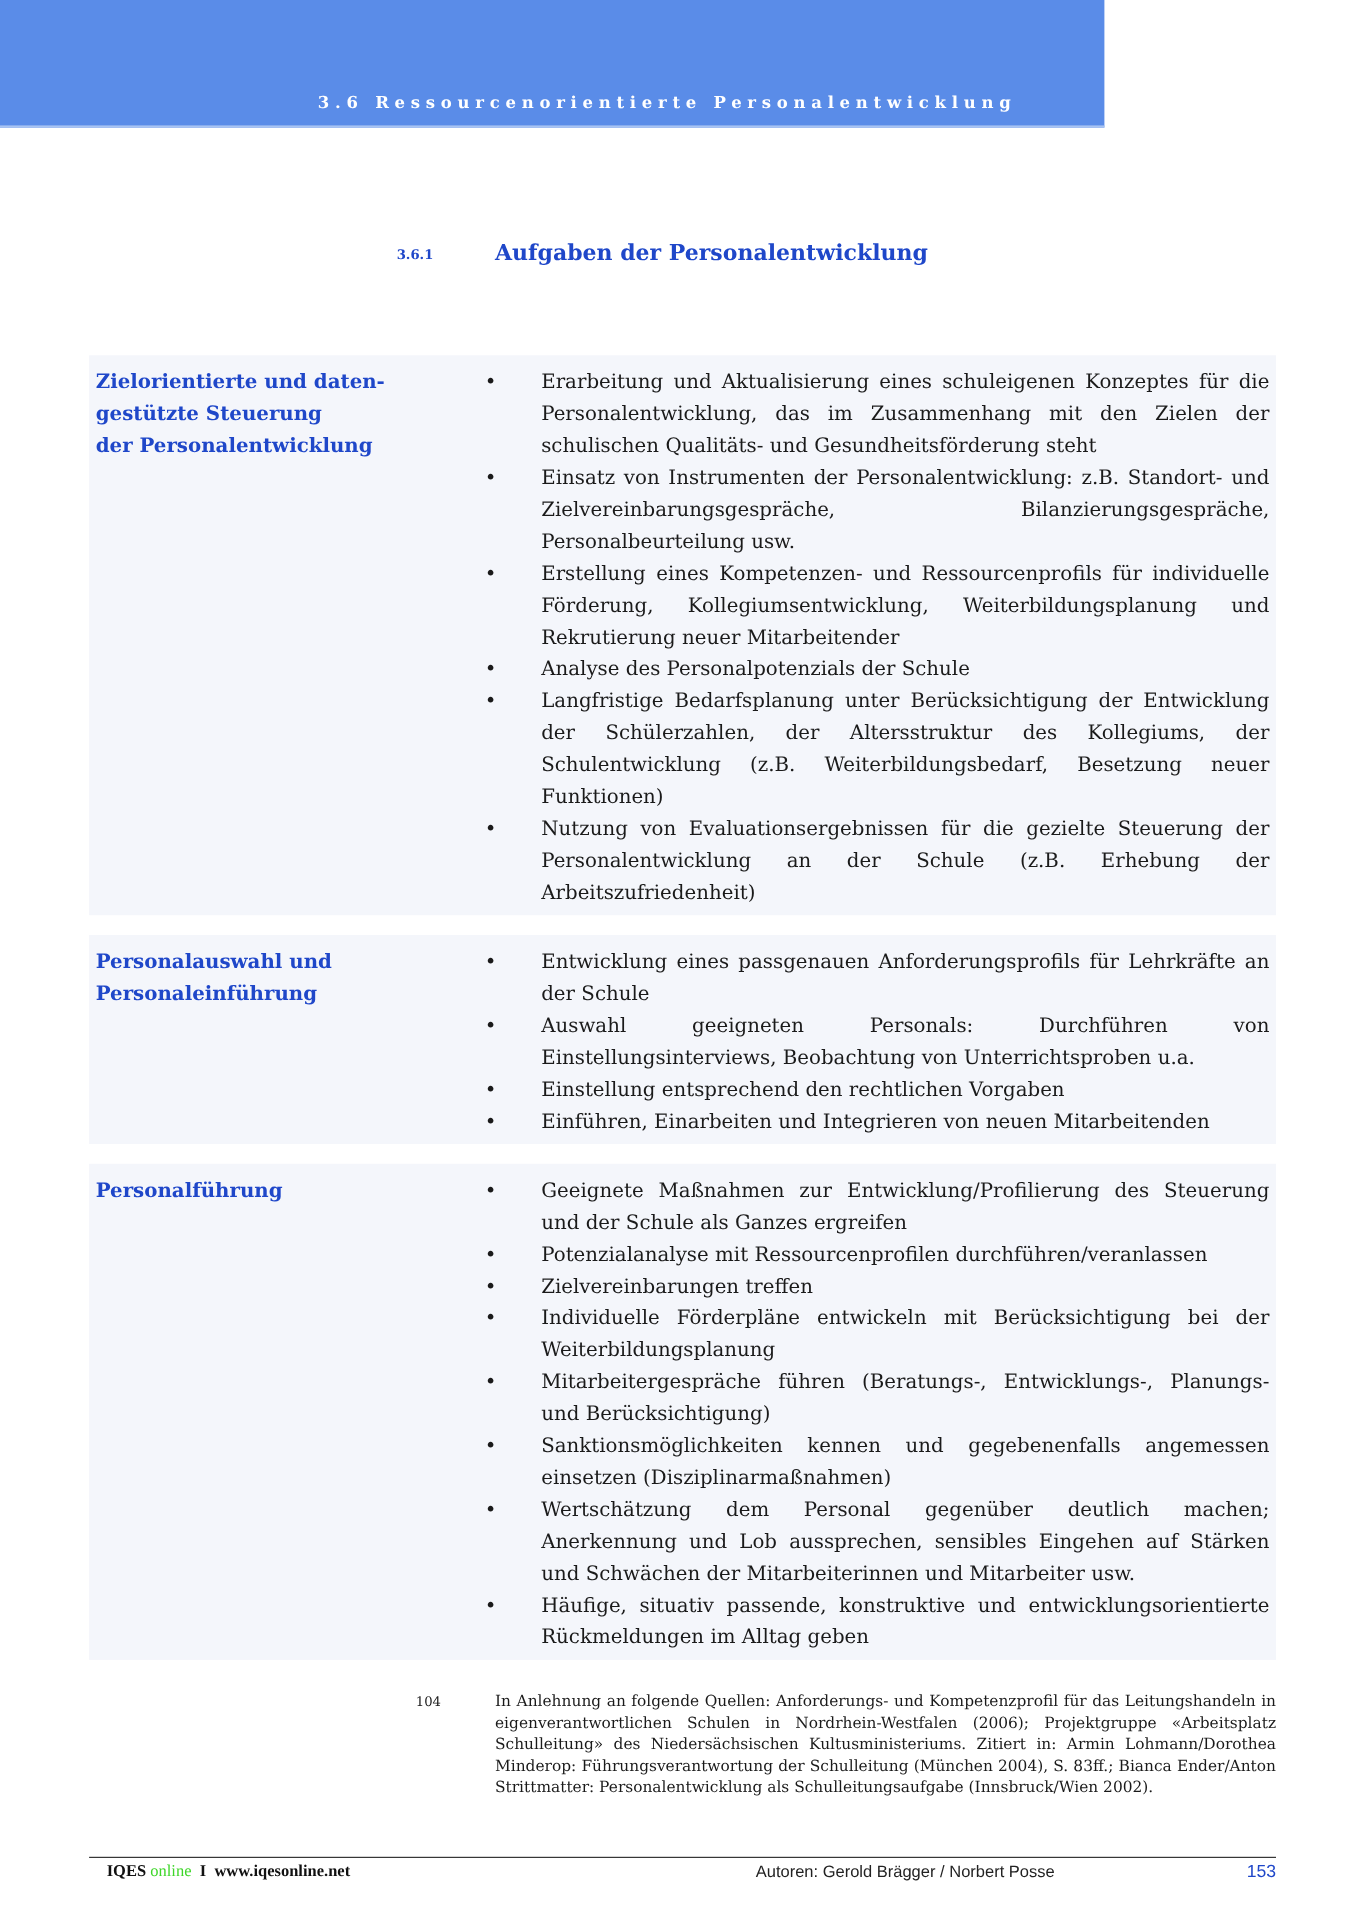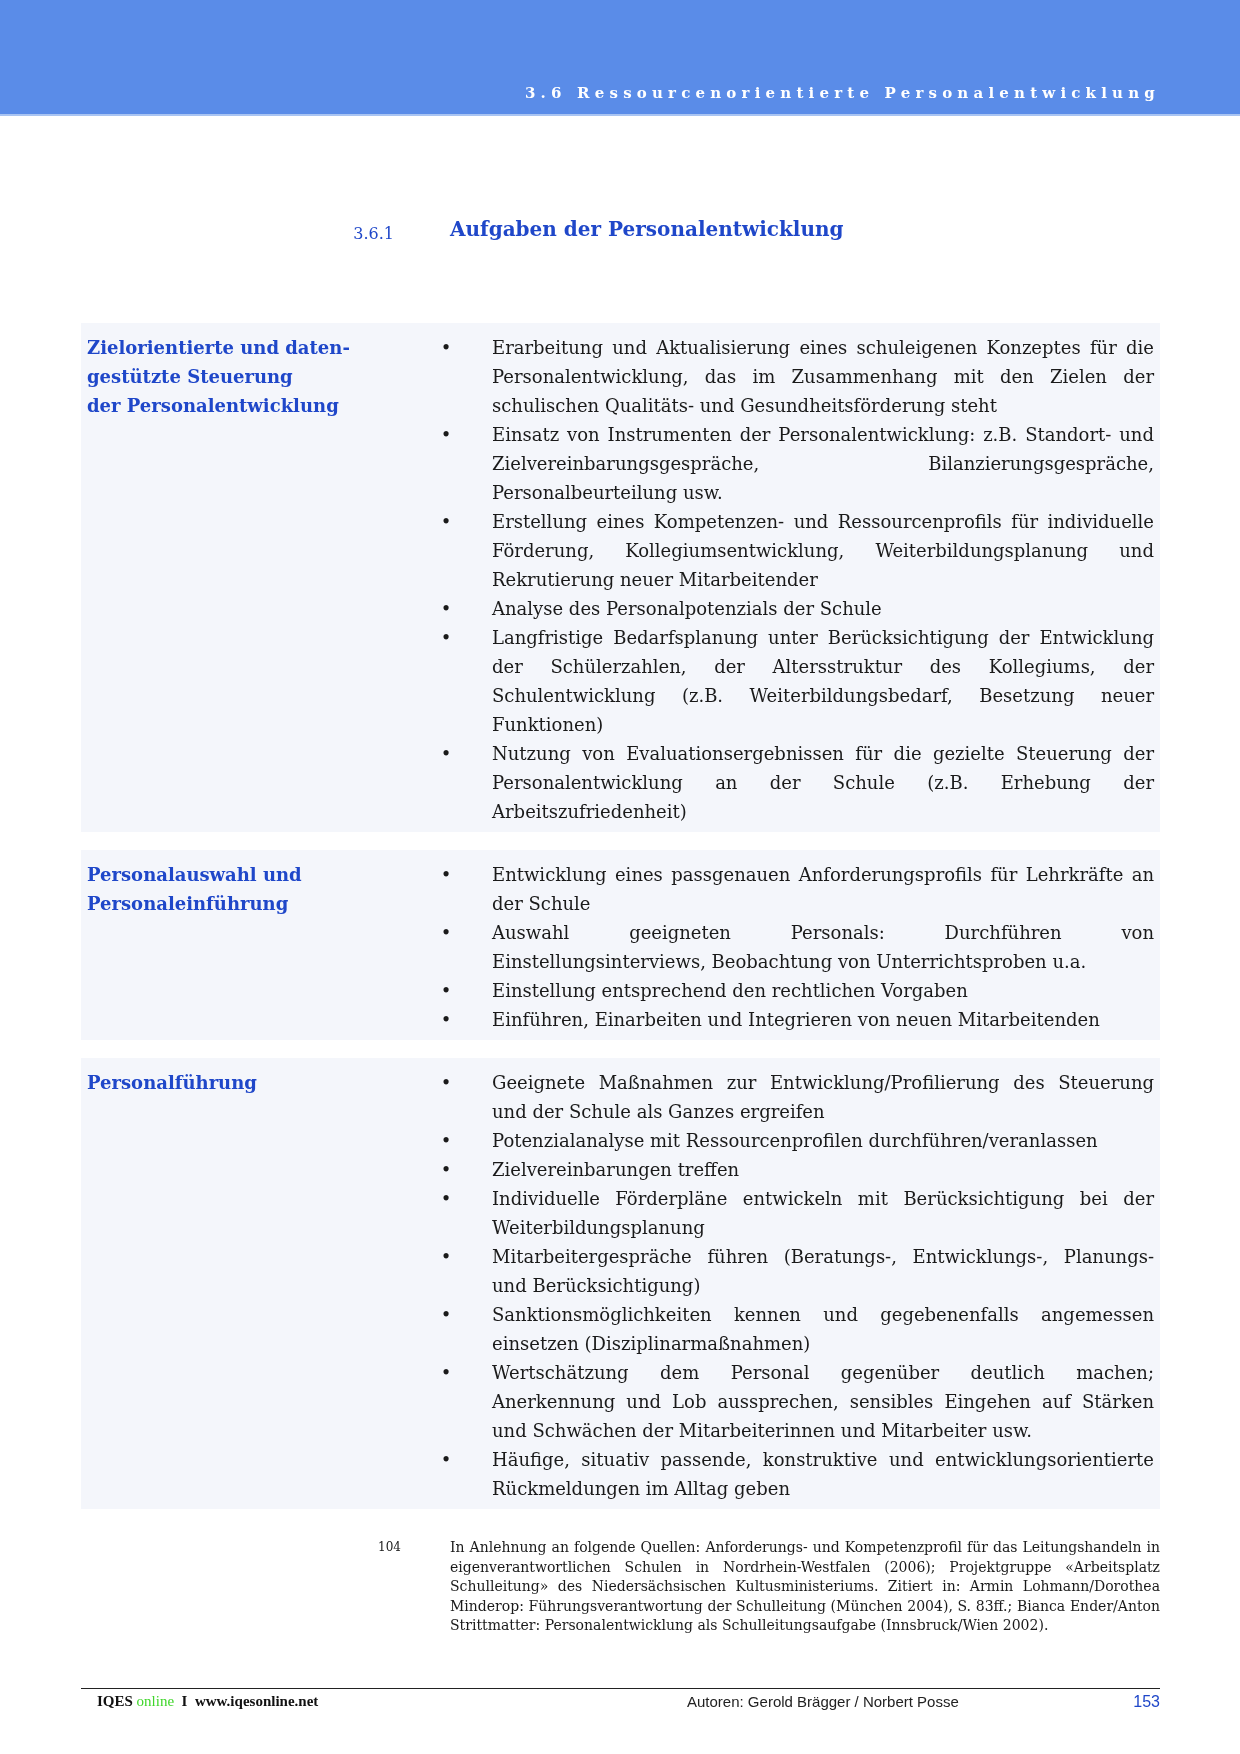--- a/index.html
+++ b/index.html
@@ -1,25 +1,25 @@
 <!DOCTYPE html>
 <html><head>
 <meta charset="utf-8">
 <style>
   html, body { margin: 0; padding: 0; background: #ffffff; }
   body { width: 1240px; height: 1754px; position: relative; overflow: hidden;
          font-family: "DejaVu Serif", serif; color: #1a1a1a; }
 
-  .header-band { position: absolute; left: 0; top: 0; width: 1240px; height: 116px; background: #5a8ce8; }
+  .header-band { position: absolute; left: 0; top: 0; width: 1004px; height: 116px; background: #5a8ce8; }
   .header-band .underline { position: absolute; left: 0; bottom: 0; width: 100%; height: 2px; background: #a9c4f2; }
   .running-head { position: absolute; right: 80px; top: 84px; color: #ffffff; font-family: "DejaVu Serif", serif;
                   font-size: 15px; font-weight: bold; letter-spacing: 5.2px; white-space: nowrap; }
 
   .section { position: absolute; left: 400px; top: 216px; width: 760px; }
-  .section-num { position: absolute; left: -6px; top: 8px; font-size: 16px; font-weight: normal; color: #1f47c9;
+  .section-num { position: absolute; left: -6px; top: 8px; font-size: 12px; font-weight: bold; color: #1f47c9;
                  transform: translateX(-100%); white-space: nowrap; }
   .section-title { font-size: 20px; font-weight: bold; color: #1f47c9; line-height: 26px; padding-left: 50px; }
   .section-intro { font-size: 18px; line-height: 29px; margin: 2px 0 0 0; padding-left: 50px; width: 710px; }
   .section-intro sup { font-size: 10px; vertical-align: 7px; }
 
   .table { position: absolute; left: 81px; top: 323px; width: 1079px; }
   .row { background: #f4f6fb; display: flex; margin-bottom: 18px; }
   .row.header { height: 40px; align-items: center; }
   .cell-left { width: 362px; padding-left: 6px; box-sizing: border-box; }
   .cell-right { flex: 1; padding-right: 6px; }

